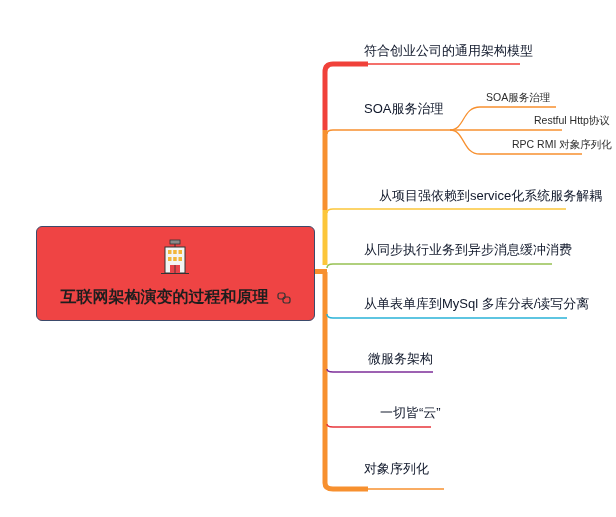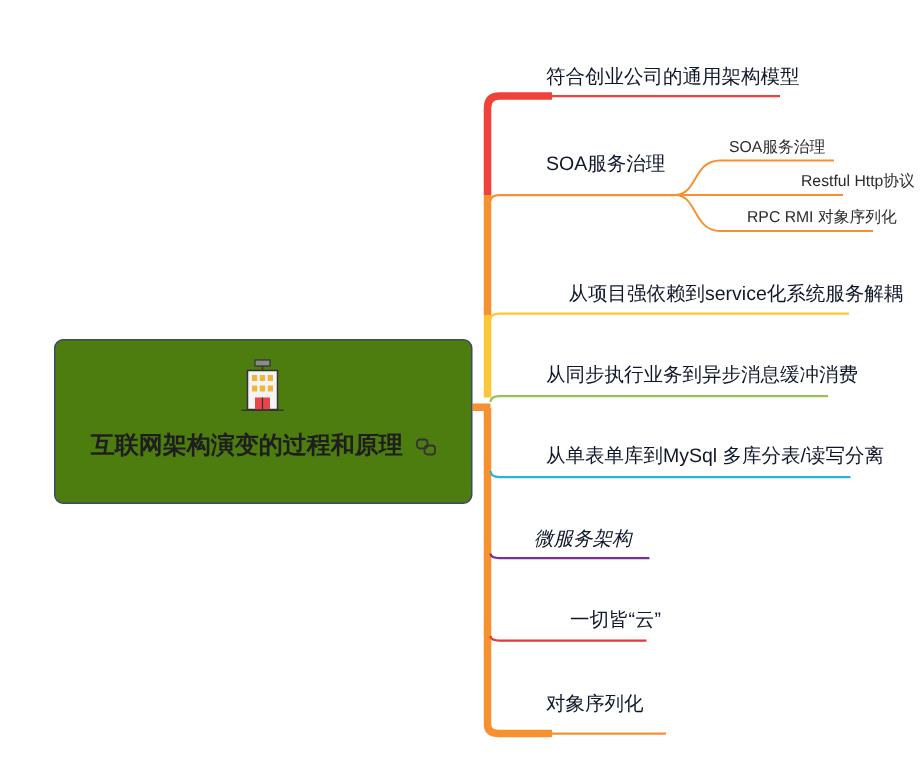--- a/index.html
+++ b/index.html
@@ -1,20 +1,20 @@
 <!DOCTYPE html>
 <html><head>
 <meta charset="utf-8">
 <style>
   html, body { margin:0; padding:0; background:#ffffff; }
   body { width:616px; height:517px; position:relative; overflow:hidden;
          font-family:"Liberation Sans","DejaVu Sans",sans-serif; }
   #canvas { position:absolute; left:0; top:0; }
-  .root-box { position:absolute; left:36px; top:226px; width:279px; height:110px;
-              border:1.5px solid #3b4a6b; border-radius:6px; background:#4d7c0f; box-sizing:border-box; }
+  .root-box { position:absolute; left:36px; top:226px; width:279px; height:95px;
+              border:1.5px solid #3b4a6b; border-radius:6px; background:#ef4444; box-sizing:border-box; }
   .root-icon { position:absolute; left:123px; top:12px; width:30px; height:36px; }
   .root-title { position:absolute; left:0; right:0; top:60px; text-align:center;
                 font-size:16px; font-weight:bold; color:#1e1e1e; }
   .link-icon { display:inline-block; margin-left:8px; vertical-align:middle; width:14px; height:12px; }
   .label { position:absolute; font-size:13px; color:#0f172a; white-space:nowrap; }
   .sub-label { position:absolute; font-size:10.5px; color:#2b2b2b; white-space:nowrap; }
 </style>
 </head>
 <body>
 
@@ -61,19 +61,19 @@
       <rect x="1" y="1" width="7" height="6" rx="2" fill="none" stroke="#333" stroke-width="1.2"></rect>
       <rect x="6" y="5" width="7" height="6" rx="2" fill="none" stroke="#333" stroke-width="1.2"></rect>
     </svg>
   </div>
 </div>
 
 <div class="label" style="left:364px;top:42px;">符合创业公司的通用架构模型</div>
 <div class="label" style="left:364px;top:100px;">SOA服务治理</div>
 <div class="sub-label" style="left:486px;top:91px;">SOA服务治理</div>
 <div class="sub-label" style="left:486px;top:114px;margin-left:48px;">Restful Http协议</div>
-<div class="sub-label" style="left:486px;top:138px;padding-left:12px;">RPC RMI 对象序列化</div>
+<div class="sub-label" style="left:500px;top:138px;padding-left:12px;">RPC RMI 对象序列化</div>
 <div class="label" style="left:364px;top:187px;margin-left:15px;">从项目强依赖到service化系统服务解耦</div>
 <div class="label" style="left:364px;top:241px;">从同步执行业务到异步消息缓冲消费</div>
 <div class="label" style="left:364px;top:295px;">从单表单库到MySql 多库分表/读写分离</div>
-<div class="label" style="left:356px;top:350px;font-style:italic;">微服务架构</div>
+<div class="label" style="left:368px;top:350px;">微服务架构</div>
 <div class="label" style="left:364px;top:404px;margin-left:16px;">一切皆“云”</div>
 <div class="label" style="left:364px;top:460px;">对象序列化</div>
 
 </body></html>

